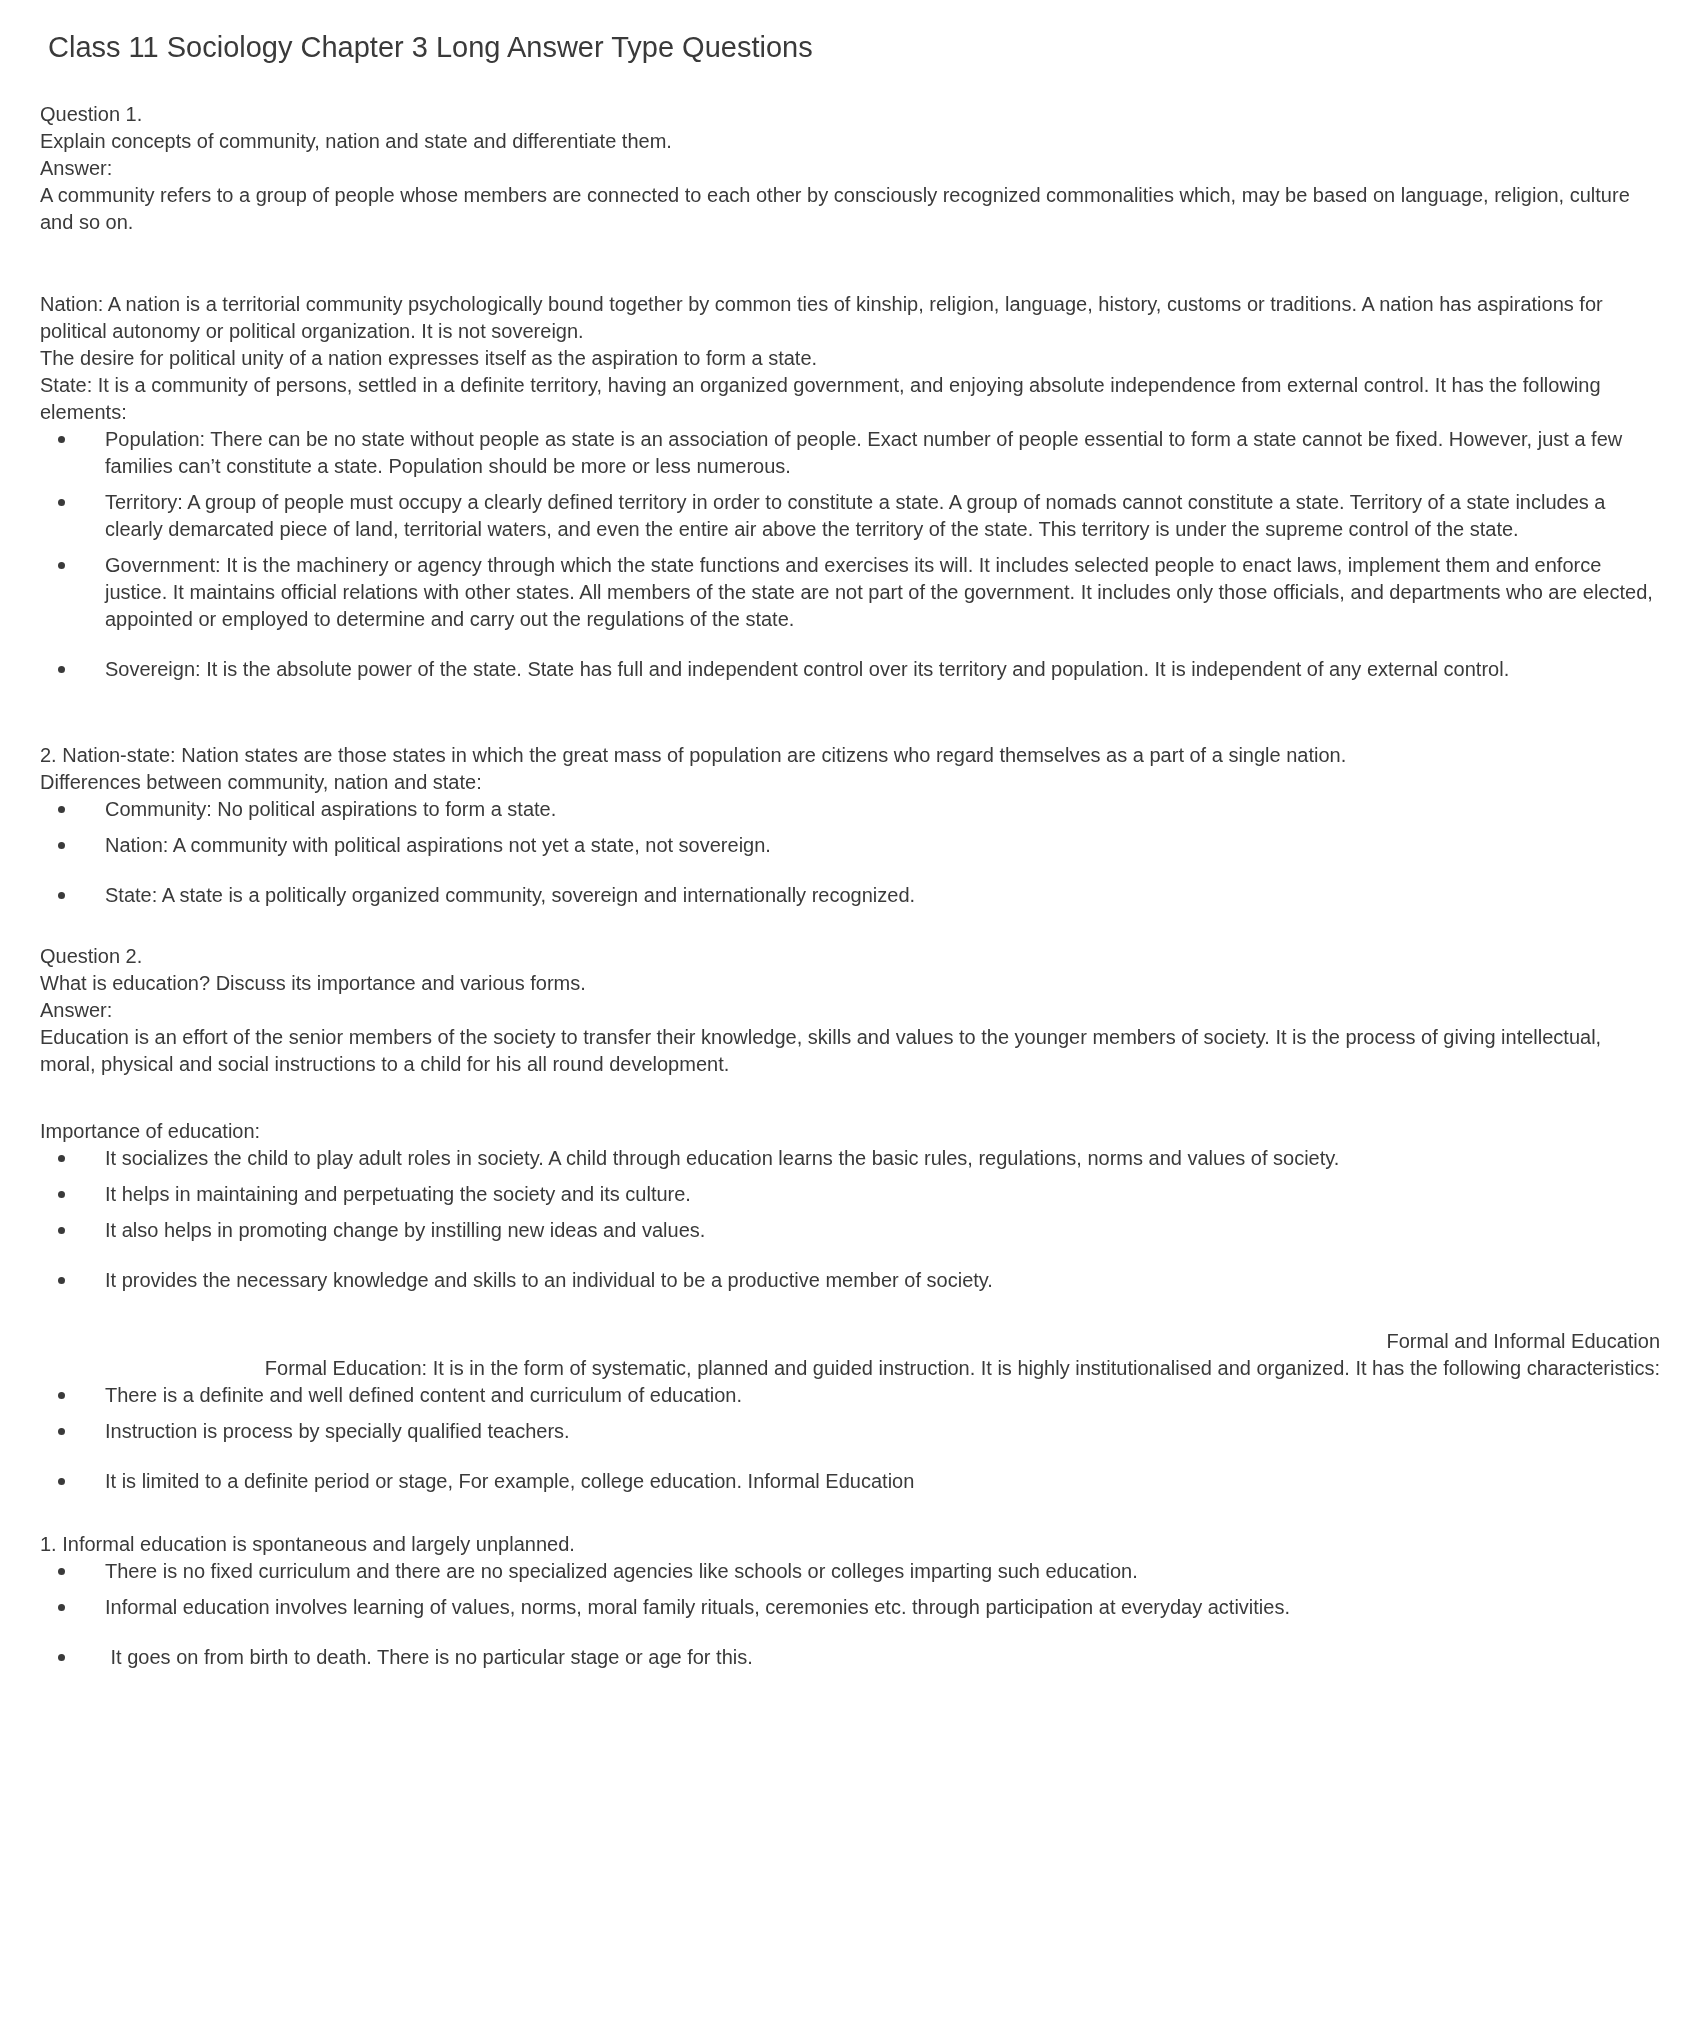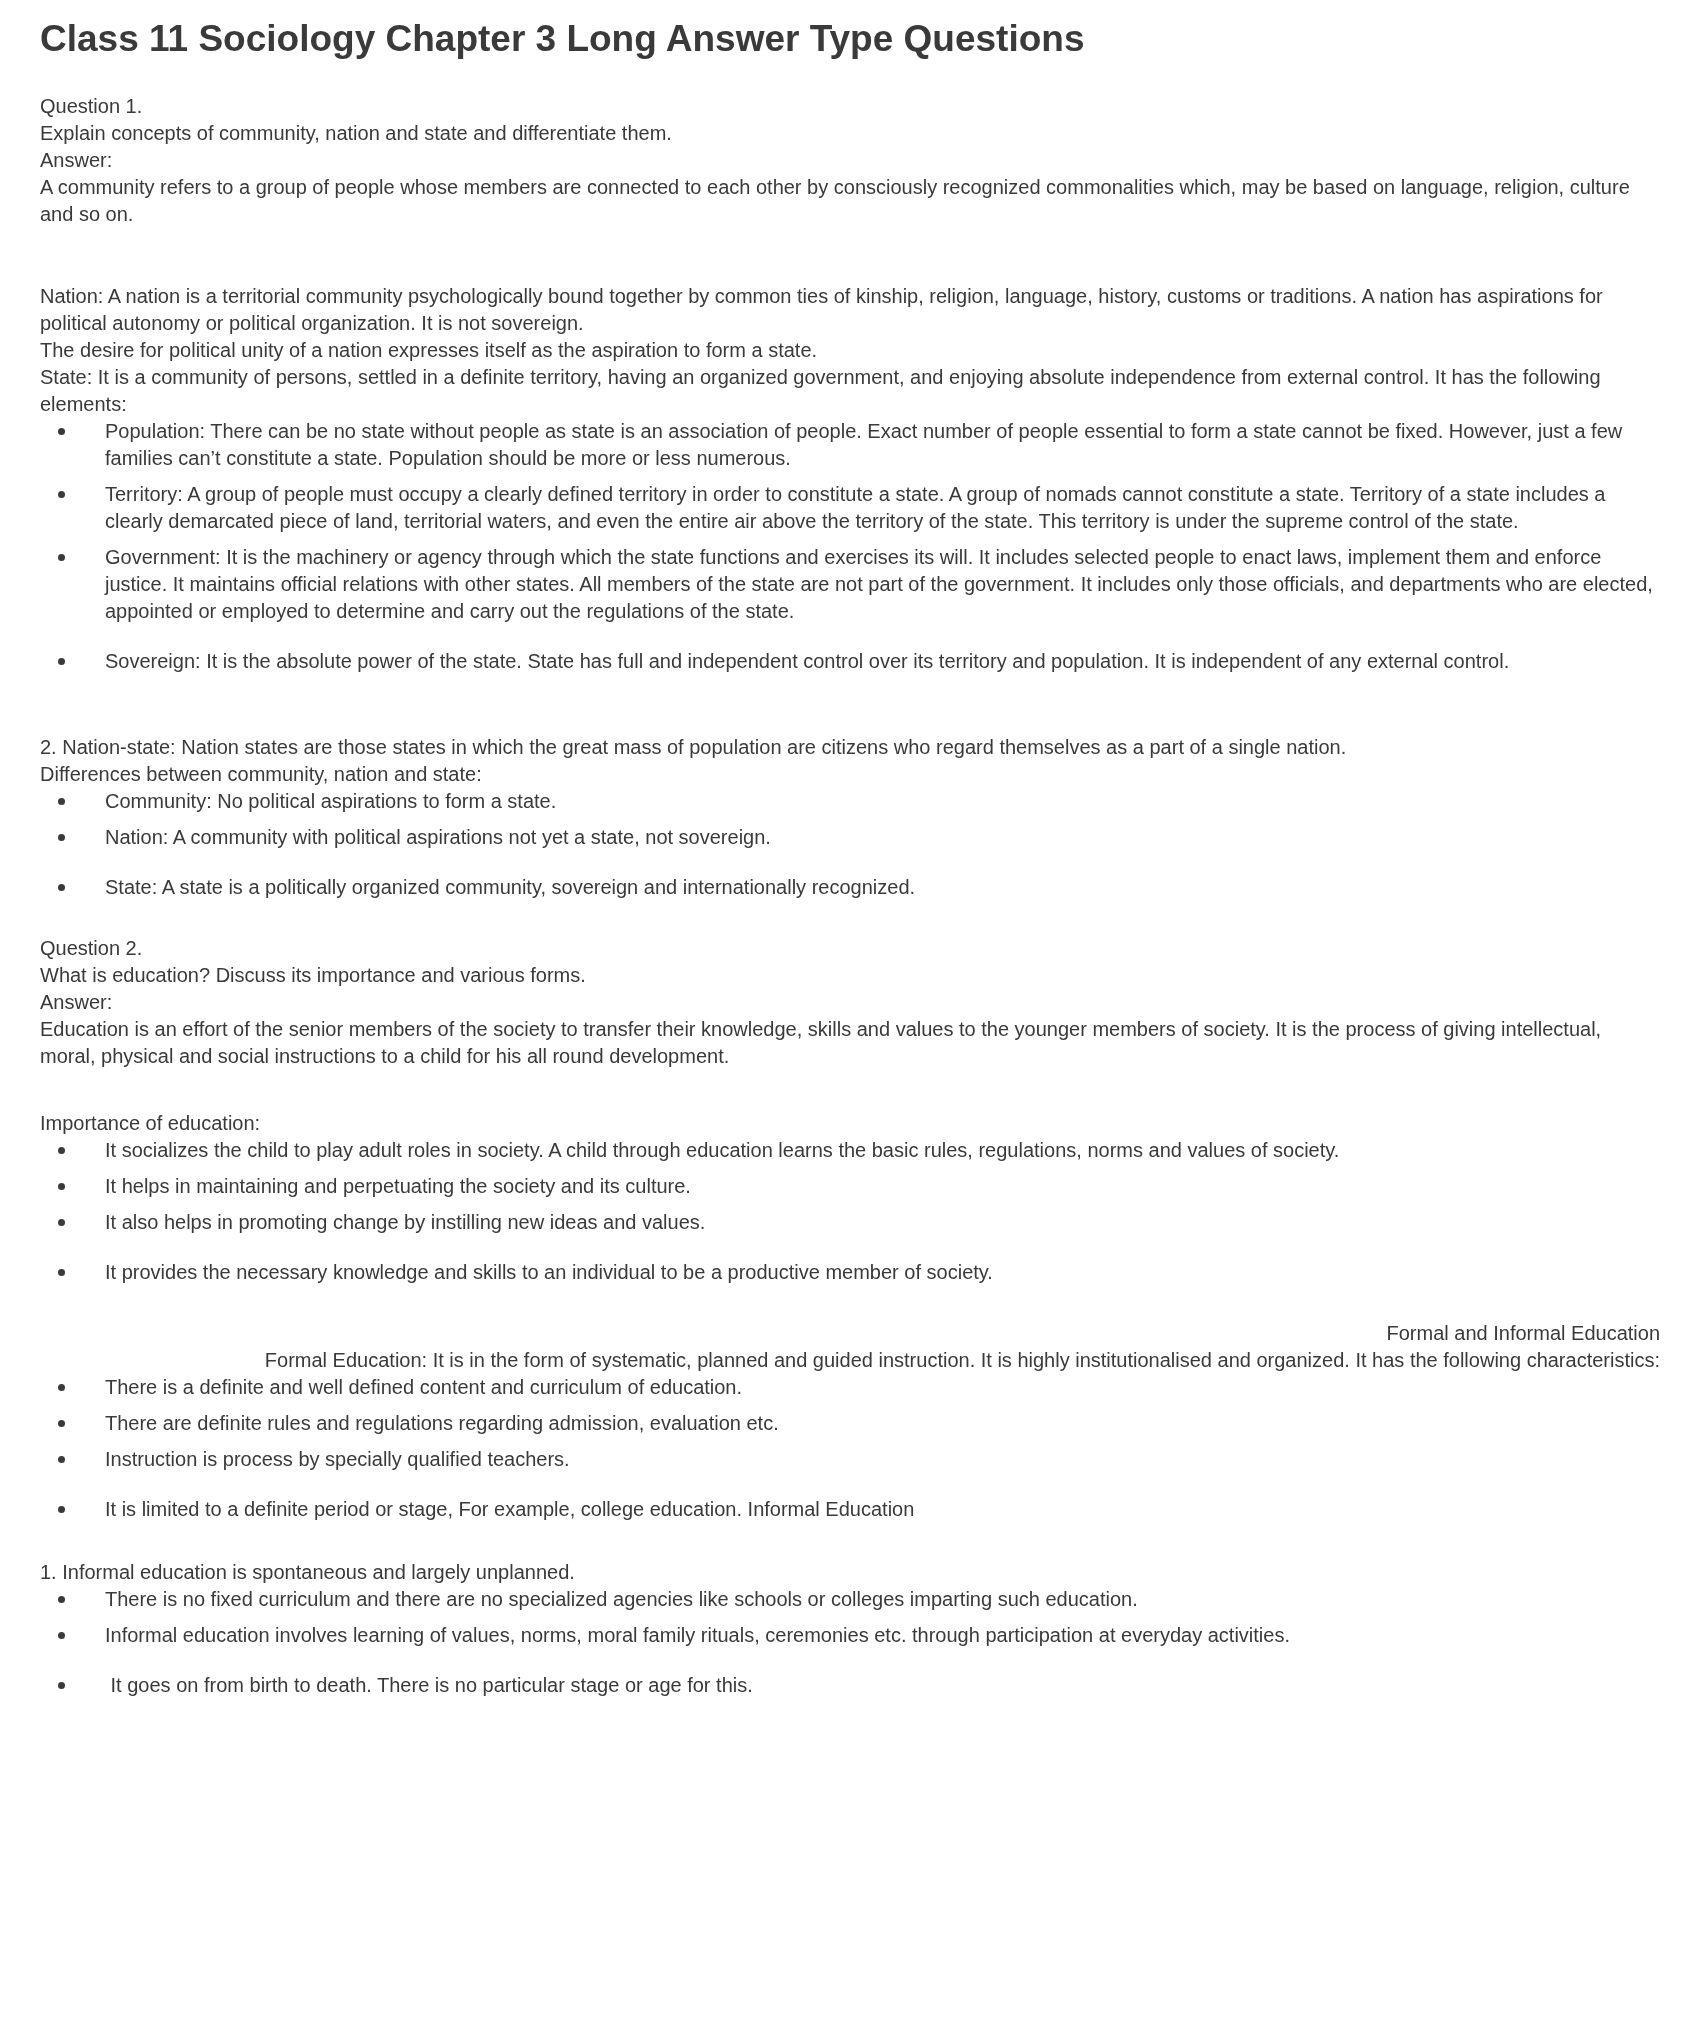--- a/index.html
+++ b/index.html
@@ -11,24 +11,24 @@
     font-family: "Liberation Sans", "DejaVu Sans", sans-serif;
     font-size: 20px;
     line-height: 27px;
     overflow: hidden;
   }
   .page {
     padding: 22px 40px 0 40px;
     width: 1620px;
   }
   .doc-title {
-    font-size: 37px;
+    font-size: 29px;
     line-height: 34px;
-    font-weight: 700;
-    margin: 0;
+    font-weight: 400;
+    margin: 8px;
   }
   .block { margin: 0; }
   .line { white-space: pre-wrap; }
   .mt-q1        { margin-top: 37px; }
   .mt-nation    { margin-top: 55px; }
   .mt-state     { }
   .mt-elements  { margin-top: 53px; }
   .mt-nstate    { margin-top: 59px; }
   .mt-diffs     { margin-top: 55px; }
   .mt-q2        { margin-top: 34px; }
@@ -120,21 +120,20 @@
     <li>It provides the necessary knowledge and skills to an individual to be a productive member of society.</li>
   </ul>
 
   <div class="block mt-formal">
     <div class="line">Formal and Informal Education</div>
     <div class="line">Formal Education: It is in the form of systematic, planned and guided instruction. It is highly institutionalised and organized. It has the following characteristics:</div>
   </div>
 
   <ul class="bullets mt-formlist">
     <li>There is a definite and well defined content and curriculum of education.</li>
-    <li>There are definite rules and regulations regarding admission, evaluation etc.</li>
     <li>Instruction is process by specially qualified teachers.</li>
     <li>It is limited to a definite period or stage, For example, college education. Informal Education</li>
   </ul>
 
   <div class="block mt-informal">
     <div class="line">1. Informal education is spontaneous and largely unplanned.</div>
   </div>
 
   <ul class="bullets mt-inflist">
     <li>There is no fixed curriculum and there are no specialized agencies like schools or colleges imparting such education.</li>

